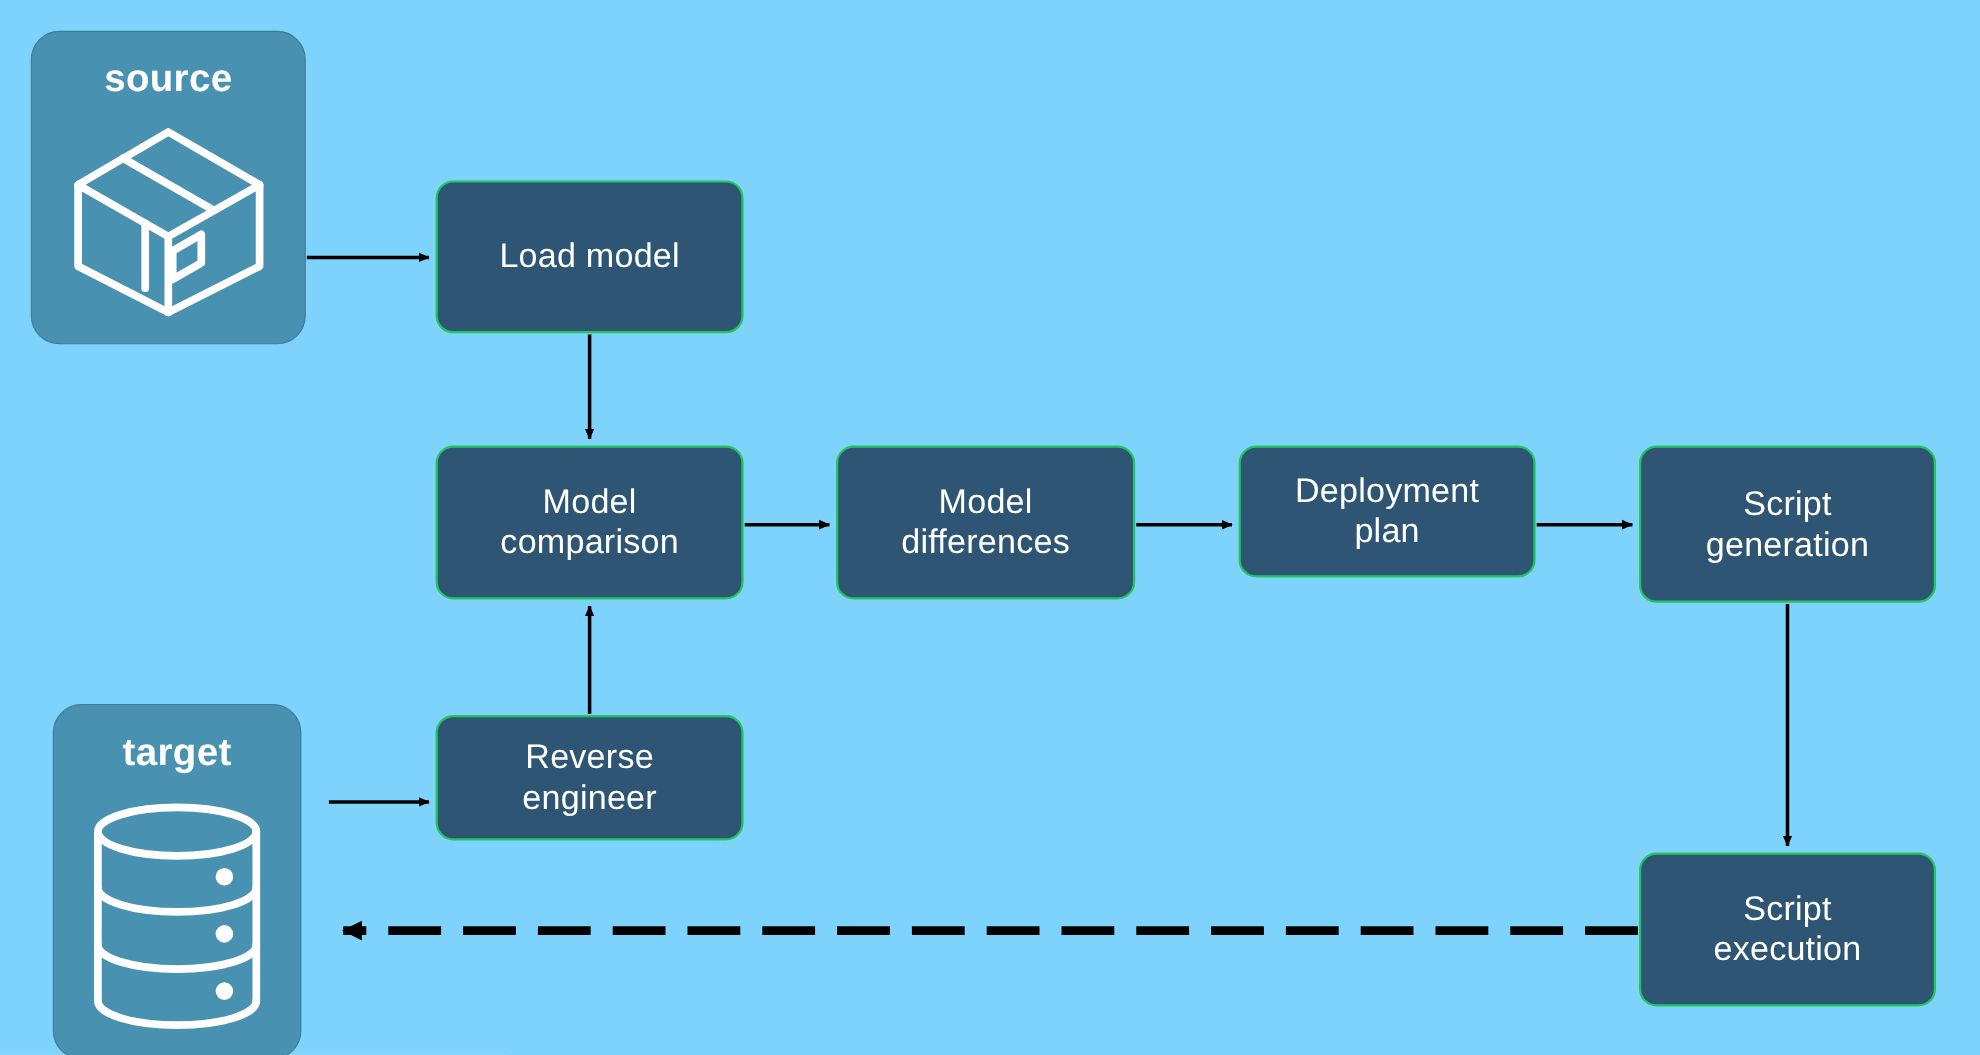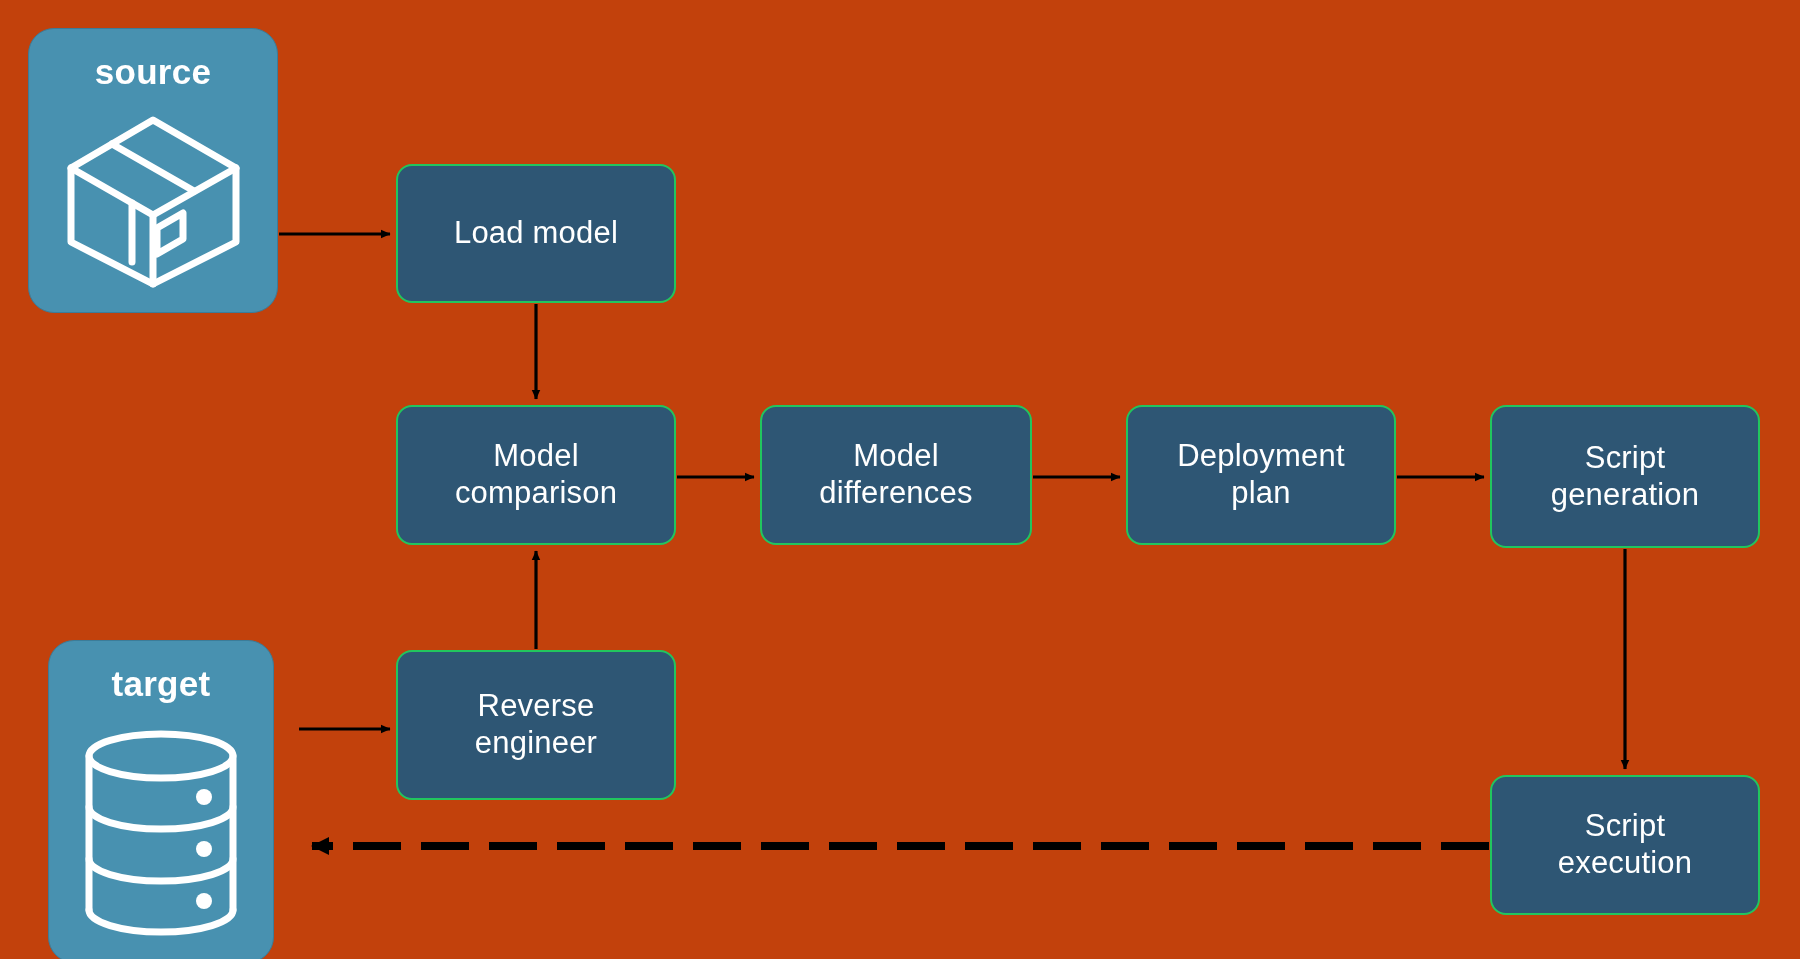--- a/index.html
+++ b/index.html
@@ -7,21 +7,21 @@
     padding: 0;
     background: #ffffff;
   }
   body {
     font-family: "Liberation Sans", sans-serif;
   }
   #canvas {
     position: relative;
     width: 1800px;
     height: 959px;
-    background: #c2410c;
+    background: #7dd3fc;
     overflow: hidden;
   }
   .node {
     position: absolute;
     box-sizing: border-box;
     display: flex;
     align-items: center;
     justify-content: center;
     text-align: center;
     color: #ffffff;
@@ -161,31 +161,31 @@
   <div class="node proc" style="left:396px; top:405px; width:280px; height:140px;">
     <span class="label">Model
 comparison</span>
   </div>
 
   <div class="node proc" style="left:760px; top:405px; width:272px; height:140px;">
     <span class="label">Model
 differences</span>
   </div>
 
-  <div class="node proc" style="left:1126px; top:405px; width:270px; height:140px;">
+  <div class="node proc" style="left:1126px; top:405px; width:270px; height:120px;">
     <span class="label">Deployment
 plan</span>
   </div>
 
   <div class="node proc" style="left:1490px; top:405px; width:270px; height:143px;">
     <span class="label">Script
 generation</span>
   </div>
 
-  <div class="node proc" style="left:396px; top:650px; width:280px; height:150px;">
+  <div class="node proc" style="left:396px; top:650px; width:280px; height:114px;">
     <span class="label">Reverse
 engineer</span>
   </div>
 
   <div class="node proc" style="left:1490px; top:775px; width:270px; height:140px;">
     <span class="label">Script
 execution</span>
   </div>
 
 </div>

